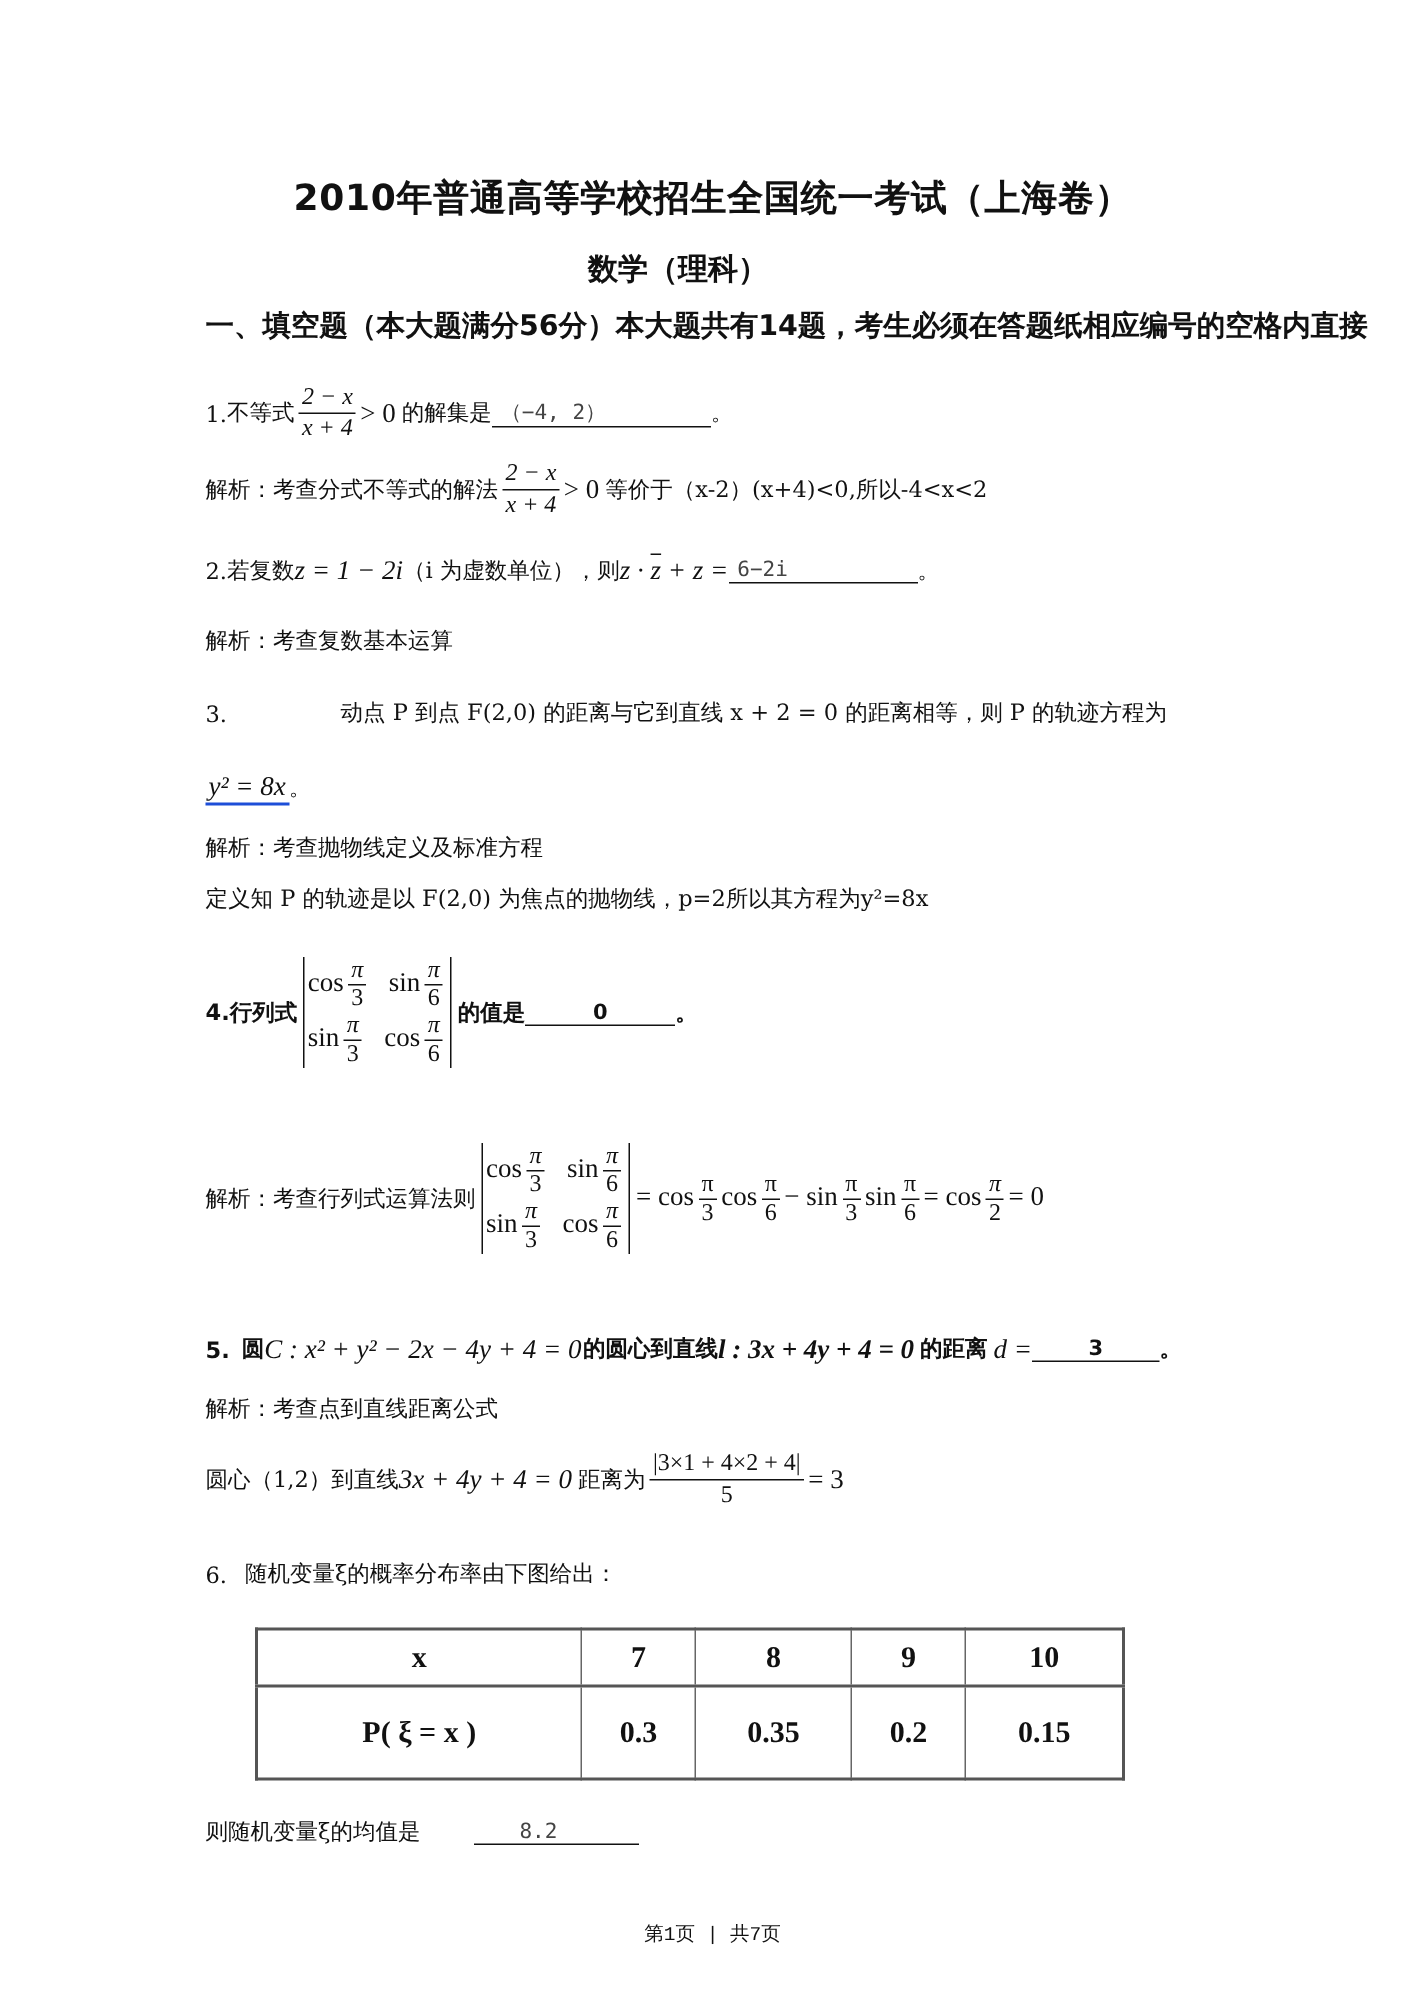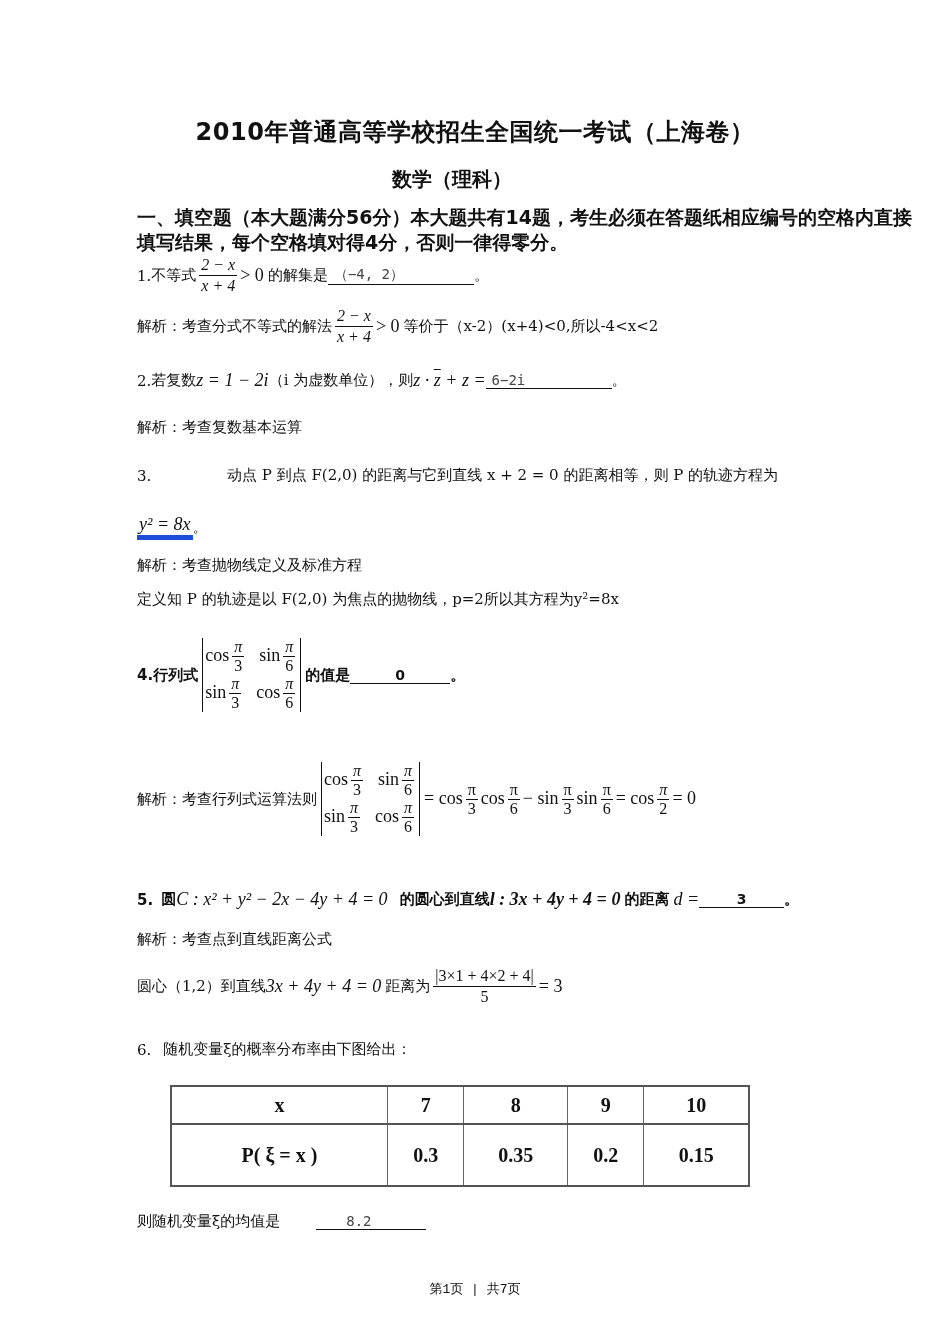--- a/index.html
+++ b/index.html
@@ -34,21 +34,20 @@
   .footer { left: 0; width: 950px; text-align: center; top: 1280px; font-size: 13px; font-family: Liberation Mono, monospace; }
 </style>
 </head>
 <body>
 
 <div class="abs title">2010年普通高等学校招生全国统一考试（上海卷）</div>
 <div class="abs subtitle">数学（理科）</div>
 
 <div class="abs section" style="top:205px;">
   <div>一、填空题（本大题满分56分）本大题共有14题，考生必须在答题纸相应编号的空格内直接</div>
-  <div>填写结果，每个空格填对得4分，否则一律得零分。</div>
 </div>
 
 <div class="abs line" style="top:255px;">
   <span>1.</span>
   <span>不等式</span>
   <span class="frac">
     <span class="num it">2 − x</span>
     <span class="it">x + 4</span>
   </span>
   <span class="math">&gt; 0</span>
@@ -77,21 +76,21 @@
 </div>
 <div class="abs line" style="top:418px;">
   <span>解析：考查复数基本运算</span>
 </div>
 
 <div class="abs line" style="top:466px;">
   <span style="width:90px;display:inline-block;">3.</span>
   <span>动点 P 到点 F(2,0) 的距离与它到直线 x + 2 = 0 的距离相等，则 P 的轨迹方程为</span>
 </div>
 <div class="abs line" style="top:514px;">
-  <span class="math it" style="border-bottom:5px solid #1d4ed8;padding:0 2px;">y² = 8x</span>
+  <span class="math it" style="border-bottom:2px solid #1d4ed8;padding:0 2px;">y² = 8x</span>
   <span>。</span>
 </div>
 <div class="abs line" style="top:556px;">解析：考查抛物线定义及标准方程</div>
 <div class="abs line" style="top:590px;">定义知 P 的轨迹是以 F(2,0) 为焦点的抛物线，p=2所以其方程为y²=8x</div>
 
 <div class="abs line bold" style="top:638px;">
   <span>4.</span>
   <span>行列式</span>
   <span class="det" style="font-weight:normal;">
     <span class="det-row">
@@ -161,21 +160,21 @@
         <span class="num it">π</span>
         <span>2</span>
       </span><span>= 0</span>
   </span>
 </div>
 
 <div class="abs line bold" style="top:889px;">
   <span style="margin-right:8px;">5.</span>
   <span>圆</span>
   <span class="math it" style="font-weight:normal;">C : x² + y² − 2x − 4y + 4 = 0</span>
-  <span style="margin-left:12px;">的圆心到直线</span>
+  <span style="margin-left:1px;">的圆心到直线</span>
   <span class="math it" style="font-weight:bold;">l : 3x + 4y + 4 = 0</span>
   <span style="margin-left:4px;">的距离</span>
   <span class="math it" style="font-weight:normal;margin-left:4px;">d =</span>
   <span class="blank" style="width:85px;text-align:center;padding-left:0;color:#111;font-family:'DejaVu Sans',sans-serif;">3</span>
   <span>。</span>
 </div>
 <div class="abs line" style="top:930px;">解析：考查点到直线距离公式</div>
 <div class="abs line" style="top:966px;">
   <span>圆心（1,2）到直线</span>
   <span class="math it">3x + 4y + 4 = 0</span>

